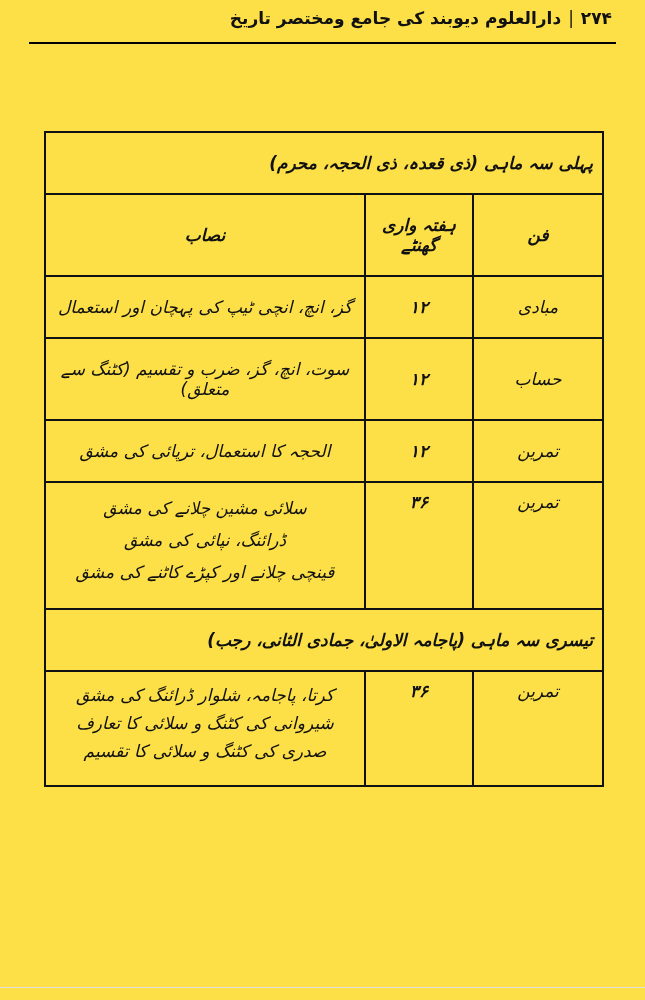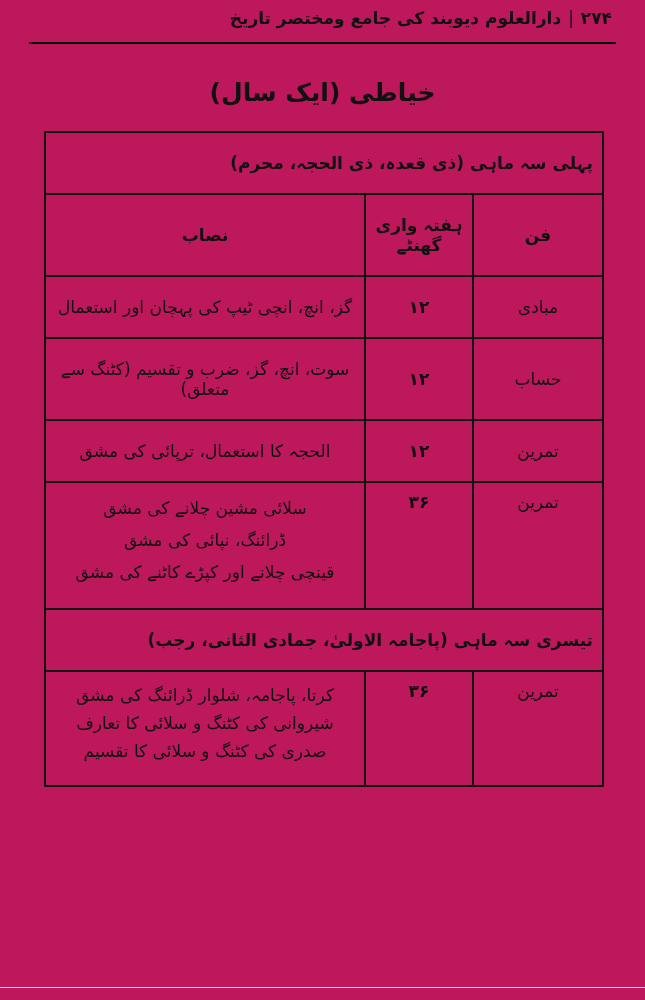--- a/index.html
+++ b/index.html
@@ -4,21 +4,21 @@
 <style>
   * { margin: 0; padding: 0; box-sizing: border-box; }
   html, body { background: #e8e8e8; }
   body { font-family: "DejaVu Sans", sans-serif; }
 
   .page {
     position: relative;
     width: 645px;
     height: 1000px;
     margin: 0 auto;
-    background: #be185d;
+    background: #fde047;
     color: #111111;
     overflow: hidden;
     direction: rtl;
   }
 
   
   .running-header {
     position: absolute;
     top: 8px;
     right: 33px;
@@ -61,20 +61,21 @@
     direction: rtl;
     table-layout: fixed;
     font-size: 17px;
   }
   table.syllabus td {
     border: 2px solid #111;
     padding: 20px 6px;
     vertical-align: middle;
     text-align: center;
     overflow: hidden;
+    font-style: italic;
   }
   col.c-subject  { width: 130px; }
   col.c-hours    { width: 108px; }
   col.c-syllabus { width: 320px; }
 
   tr.section-row td {
     text-align: right;
     font-weight: 700;
     padding-right: 9px;
     height: 34px;
@@ -103,21 +104,20 @@
 <body>
 
 <div class="page">
 
   <div class="running-header">
     <span>۲۷۴</span><span class="sep">|</span><span>دارالعلوم دیوبند کی جامع ومختصر تاریخ</span>
   </div>
 
   <div class="header-rule"></div>
 
-  <div class="chapter-title">خیاطی (ایک سال)</div>
 
   <table class="syllabus">
     <colgroup>
       <col class="c-subject">
       <col class="c-hours">
       <col class="c-syllabus">
     </colgroup>
     <tbody>
 
       <tr class="section-row">

